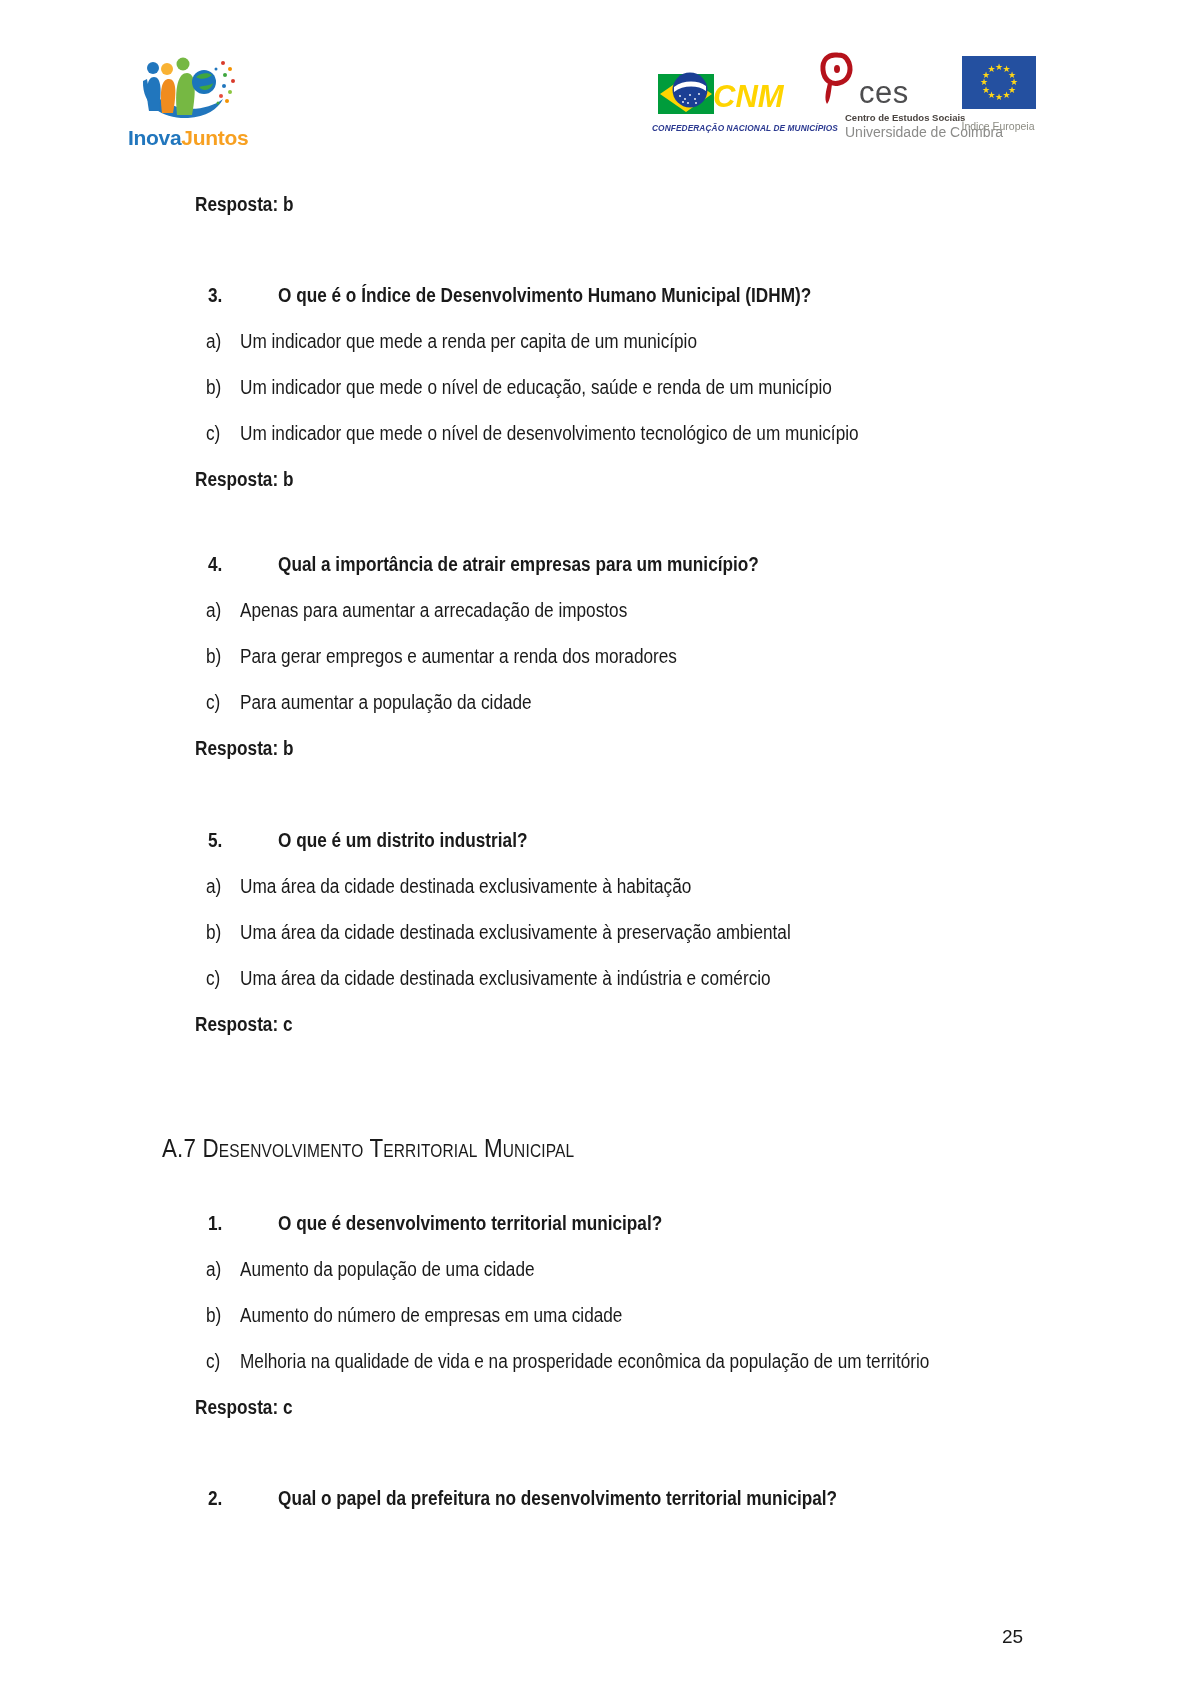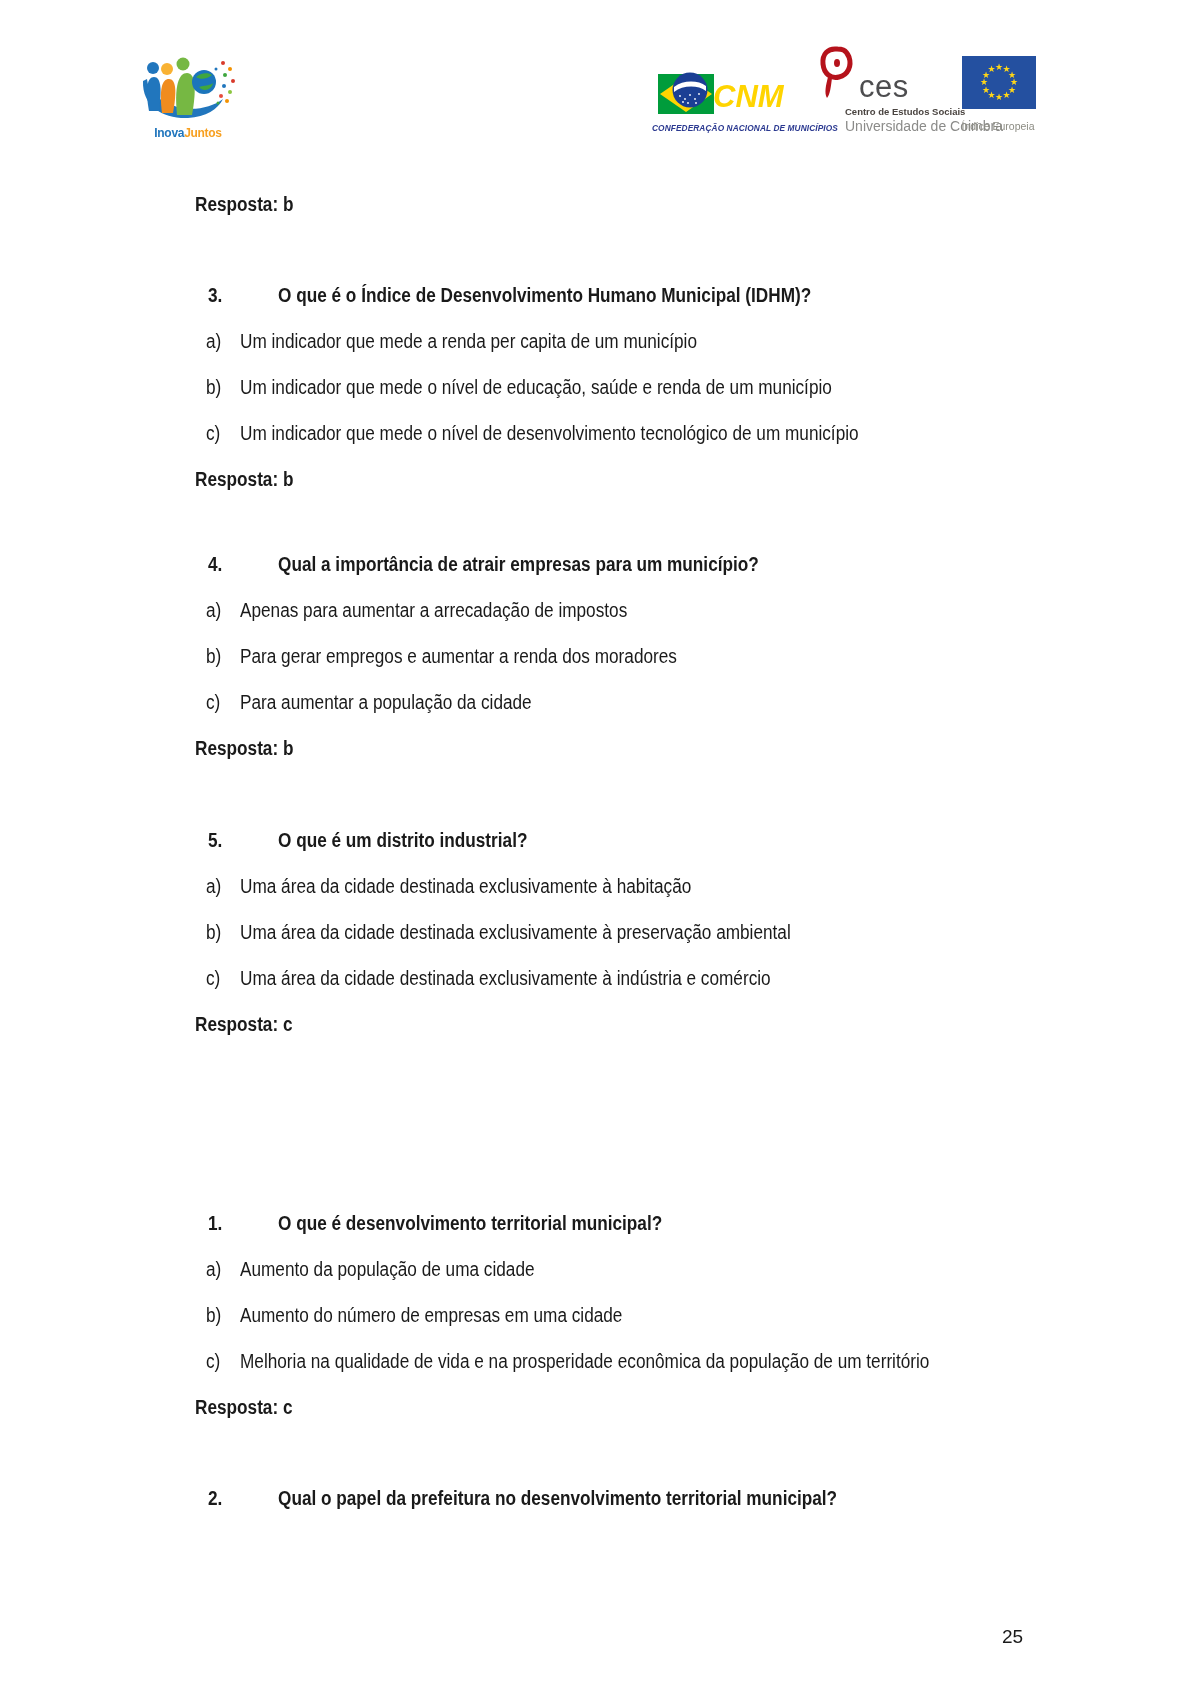--- a/index.html
+++ b/index.html
@@ -5,29 +5,29 @@
   html,body { margin:0; padding:0; background:#ffffff; }
   .page {
     position:relative; width:1190px; height:1683px; background:#ffffff;
     font-family:"Liberation Sans", sans-serif; color:#1a1a1a; overflow:hidden;
   }
   .cond { display:inline-block; transform:scaleX(0.86); transform-origin:0 60%; white-space:nowrap; }
 
   
   .logo-block { position:absolute; }
   .ij { left:128px; top:55px; width:120px; text-align:center; }
-  .ij-text { font-size:12px; font-weight:bold; margin-top:1px; letter-spacing:-0.3px; }
+  .ij-text { font-size:21px; font-weight:bold; margin-top:1px; letter-spacing:-0.3px; }
   .ij-inova { color:#2176bd; }
   .ij-juntos { color:#f7a021; }
 
   .cnm { left:652px; top:68px; width:140px; }
   .cnm-caption { font-size:8.3px; font-weight:bold; font-style:italic; color:#2b3990;
                  white-space:nowrap; margin-top:1px; letter-spacing:0.1px; }
 
-  .ces { left:818px; top:44px; width:125px; }
+  .ces { left:818px; top:50px; width:125px; }
   .ces-row { display:flex; align-items:flex-end; height:56px; }
   .ces-acronym { font-size:31px; color:#4d4d4f; line-height:0.85; margin-left:3px; letter-spacing:0.5px; }
   .ces-cap1 { font-size:9.5px; font-weight:bold; color:#4a4440; margin:6px 0 0 27px; white-space:nowrap; }
   .ces-cap2 { font-size:14px; color:#8b8b89; margin:1px 0 0 27px; white-space:nowrap; }
 
   .eu { left:958px; top:56px; width:80px; text-align:center; }
   .eu-flag { width:74px; height:53px; margin-left:2px; }
   .eu-caption { font-size:10.5px; color:#8c8c83; margin-top:7px; white-space:nowrap; }
 
   
@@ -188,20 +188,23 @@
     </div>
     <div class="row" style="top:138px">
       <span class="olet"><span class="cond">c)</span></span>
       <span class="cond">Uma área da cidade destinada exclusivamente à indústria e comércio</span>
     </div>
     <div class="row" style="top:184px">
       <span class="ans-text cond">Resposta: c</span>
     </div>
   </div>
 
+  <div class="row" style="top:1124px; line-height:32px;">
+    <span class="a7 cond">A.7 Desenvolvimento Territorial Municipal</span>
+  </div>
 
   <div class="qblock" style="top:1202px">
     <div class="row" style="top:0">
       <span class="qnum"><span class="cond">1.</span></span>
       <span class="qtitle cond">O que é desenvolvimento territorial municipal?</span>
     </div>
     <div class="row" style="top:46px">
       <span class="olet"><span class="cond">a)</span></span>
       <span class="cond">Aumento da população de uma cidade</span>
     </div>

